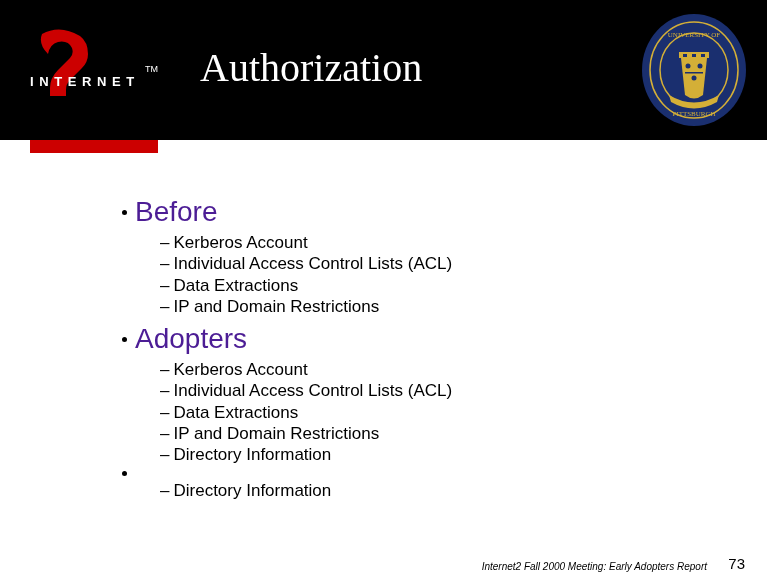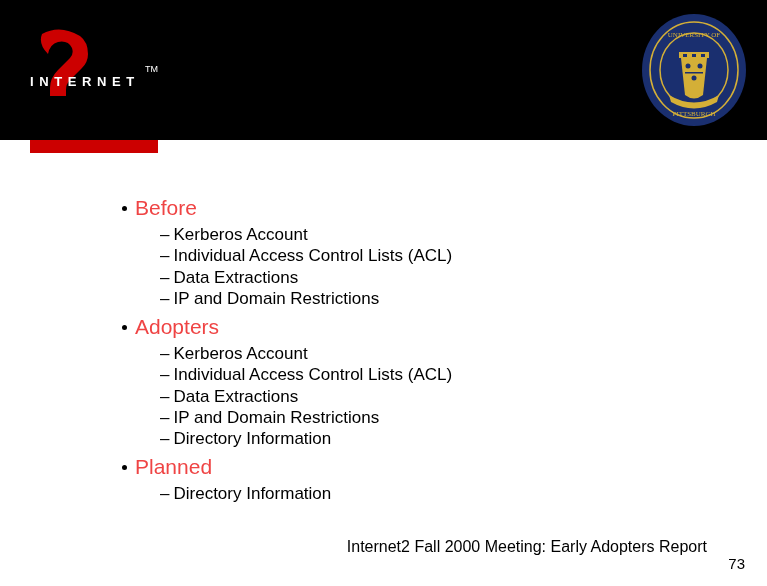--- a/index.html
+++ b/index.html
@@ -48,22 +48,22 @@
   .content {
     position: absolute;
     left: 120px;
     top: 196px;
     width: 580px;
   }
   .section {
     margin-bottom: 6px;
   }
   .section-header {
-    font-size: 21px;
-    color: #ef4444;
+    font-size: 28px;
+    color: #4c1d95;
     display: flex;
     align-items: center;
     margin-bottom: 4px;
   }
   .bullet-dot {
     display: inline-block;
     width: 5px;
     height: 5px;
     background: #000000;
     border-radius: 50%;
@@ -77,23 +77,24 @@
     font-size: 17px;
     color: #000000;
     line-height: 1.25;
     display: flex;
   }
   .dash {
     margin-right: 4px;
   }
   .footer-text {
     position: absolute;
-    bottom: 30px;
+    bottom: 14px;
     right: 60px;
-    font-size: 16px;
+    font-size: 10px;
+    font-style: italic;
     color: #000000;
   }
   .page-num {
     position: absolute;
     bottom: 14px;
     right: 22px;
     font-size: 15px;
     color: #000000;
   }
 </style>
@@ -101,20 +102,21 @@
 <body>
 
 <div class="header">
   <div class="logo-left">
     <svg width="130" height="72" viewBox="0 0 130 72">
       <path d="M 18 26 Q 8 16 12 6 Q 30 -4 50 8 Q 58 14 58 26 Q 58 34 52 40 L 40 52 Q 36 56 36 62 L 36 68 L 20 68 L 20 60 Q 20 50 28 42 L 40 30 Q 44 26 42 20 Q 38 12 28 14 Q 20 16 18 26 Z" fill="#cc0000"></path>
       <text x="0" y="58" font-family="Arial" font-size="13" font-weight="bold" fill="#ffffff" letter-spacing="1">I N T E R N E T</text>
       <text x="115" y="44" font-family="Arial" font-size="9" fill="#ffffff">TM</text>
     </svg>
   </div>
+  <h1 class="title">Authorization</h1>
   <div class="logo-right">
     <svg width="110" height="120" viewBox="0 0 110 120">
       <ellipse cx="55" cy="60" rx="52" ry="56" fill="#1a2f6f"></ellipse>
       <ellipse cx="55" cy="60" rx="44" ry="48" fill="none" stroke="#d4af37" stroke-width="1.5"></ellipse>
       <ellipse cx="55" cy="60" rx="34" ry="37" fill="none" stroke="#d4af37" stroke-width="1.5"></ellipse>
       <path d="M 40 42 L 70 42 L 70 48 L 40 48 Z" fill="#d4af37"></path>
       <rect x="44" y="44" width="4" height="3" fill="#1a2f6f"></rect>
       <rect x="53" y="44" width="4" height="3" fill="#1a2f6f"></rect>
       <rect x="62" y="44" width="4" height="3" fill="#1a2f6f"></rect>
       <path d="M 42 48 L 68 48 L 64 85 Q 55 92 46 85 Z" fill="#d4af37"></path>
@@ -183,21 +185,20 @@
       <div class="sub-item">
           <span class="dash">–</span>
           <span>Directory Information</span>
         </div>
     </div>
   </div>
 
   <div class="section">
     <div class="section-header">
       <span class="bullet-dot"></span>
-      <span>Planned</span>
     </div>
     <div class="sub-list">
       <div class="sub-item">
           <span class="dash">–</span>
           <span>Directory Information</span>
         </div>
     </div>
   </div>
 
 </div>

